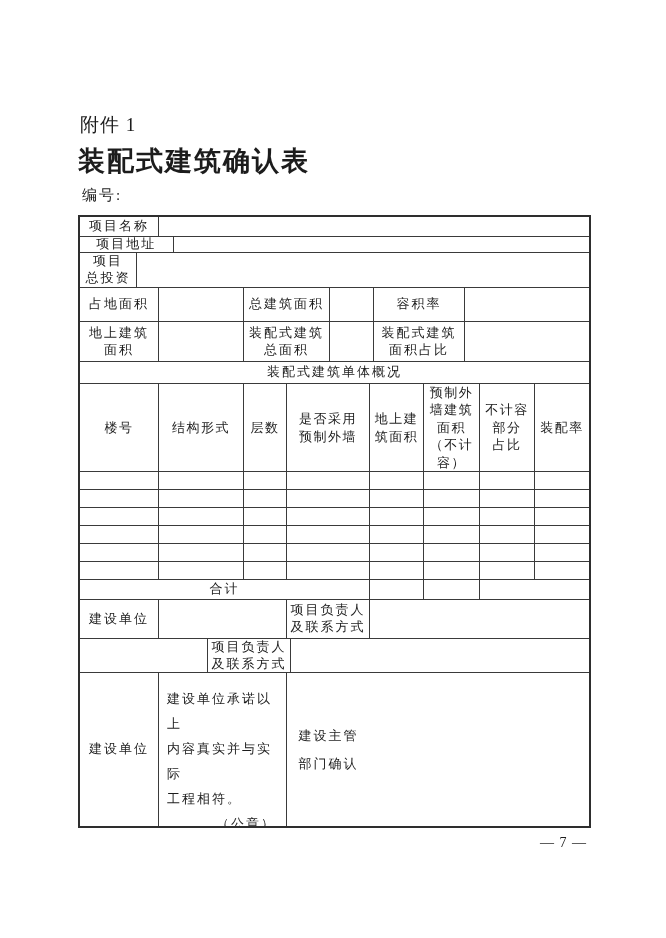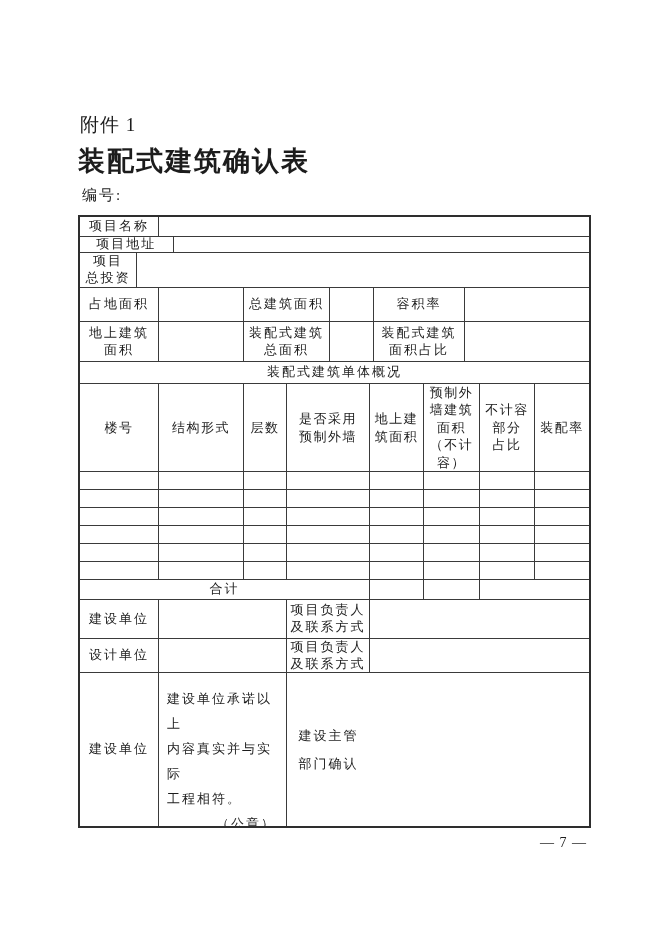--- a/index.html
+++ b/index.html
@@ -181,21 +181,20 @@
 
   <div class="t-row rh39">
     <div class="c" style="width:79px">建设单位</div>
     <div class="c" style="width:128px"></div>
     <div class="c" style="width:83px">项目负责人
 及联系方式</div>
     <div class="c" style="width:219px"></div>
   </div>
 
   <div class="t-row rh34">
-    <div class="c" style="width:79px">设计单位</div>
     <div class="c" style="width:128px"></div>
     <div class="c" style="width:83px">项目负责人
 及联系方式</div>
     <div class="c" style="width:219px"></div>
   </div>
 
   <div class="t-row rh153">
     <div class="c" style="width:79px">建设单位</div>
     <div class="c commit-cell" style="width:128px">
       <div class="commit-text">建设单位承诺以上

